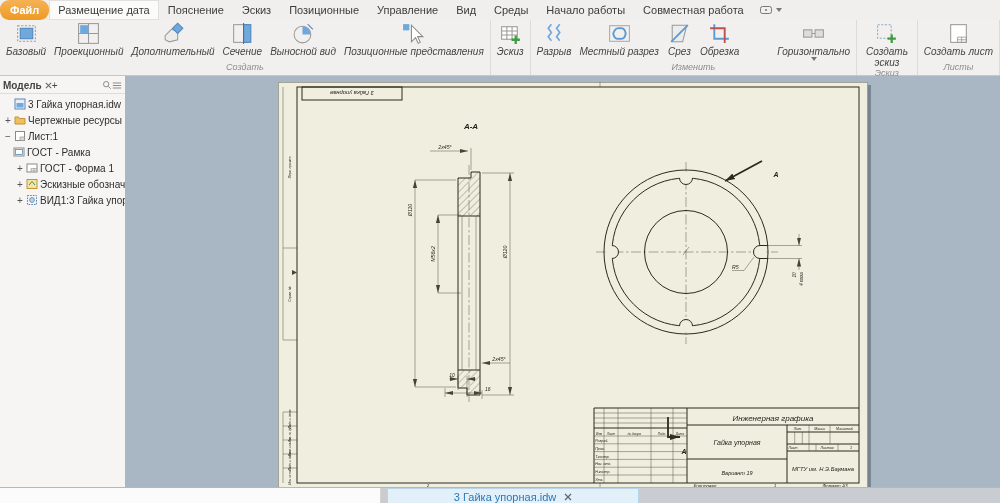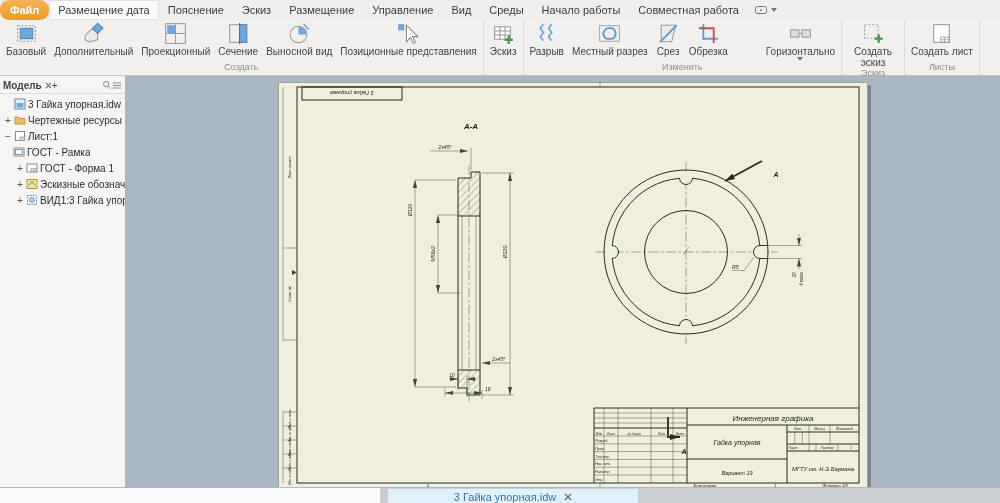--- a/index.html
+++ b/index.html
@@ -10,21 +10,21 @@
            display:flex;align-items:stretch;font-size:11px;color:#3c3c3c;}
   .file-btn{background:linear-gradient(#f5b254,#ee9a24);color:#fff;font-weight:bold;
             padding:0 10px;display:flex;align-items:center;cursor:default;border-radius:9px;}
   .mtab{padding:0 9px;display:flex;align-items:center;white-space:nowrap;}
   .mtab.active{background:#fbfbfa;box-shadow:inset 0 0 0 1px #e2e0de;}
   .ribbon-toggle{display:flex;align-items:center;padding:0 6px;gap:3px;}
   .caret{width:0;height:0;border-left:3px solid transparent;border-right:3px solid transparent;
          border-top:4px solid #777;}
   
   .ribbon{position:absolute;left:0;top:20px;width:1000px;height:55px;background:#f1f0ef;
-          border-bottom:1px solid #c9c7c5;display:flex;}
+          border-bottom:1px solid #c9c7c5;display:flex;font-style:italic;}
   .rgroup{display:flex;flex-direction:column;border-right:1px solid #dddbd9;padding:0 2px;}
   .rbtns{flex:1;display:flex;align-items:flex-start;}
   .rbtn{display:flex;flex-direction:column;align-items:center;padding:1px 4px 0;}
   .ricon{width:25px;height:25px;}
   .rlbl{font-size:10px;color:#444;white-space:nowrap;line-height:1.1;text-align:center;margin-top:0;}
   .rlbl.wrap{white-space:normal;max-width:50px;}
   .rglabel{font-size:9px;color:#8d8d8d;text-align:center;padding:0 4px 2px;min-height:11px;}
   
   .browser{position:absolute;left:0;top:76px;width:125px;height:411px;background:#f6f5f4;
            border-right:1px solid #c3c1bf;font-size:10px;color:#2d2d2d;}
@@ -58,21 +58,21 @@
   svg text{user-select:none;}
 </style>
 </head>
 <body>
 
 <div class="menubar">
   <div class="file-btn">Файл</div>
   <div class="mtab active">Размещение дата</div>
   <div class="mtab">Пояснение</div>
   <div class="mtab">Эскиз</div>
-  <div class="mtab">Размещение</div>
+  <div class="mtab">Позиционные</div>
   <div class="mtab">Управление</div>
   <div class="mtab">Вид</div>
   <div class="mtab">Среды</div>
   <div class="mtab">Начало работы</div>
   <div class="mtab">Совместная работа</div>
   <div class="ribbon-toggle">
     <svg width="14" height="12" viewBox="0 0 14 12">
       <rect x="1.5" y="2.5" width="11" height="7" rx="2" fill="none" stroke="#777"></rect>
       <circle cx="7" cy="6" r="1" fill="#777"></circle>
     </svg>
@@ -85,32 +85,32 @@
     <div class="rbtns">
       <div class="rbtn">
         <svg class="ricon" viewBox="0 0 24 24">
           <rect x="3.5" y="4.5" width="17" height="15" fill="none" stroke="#9a9a9a" stroke-dasharray="2 1.5"></rect>
           <rect x="6" y="7" width="12" height="10" fill="#6fa8dc" stroke="#4d86bd"></rect>
         </svg>
         <span class="rlbl">Базовый</span>
       </div>
       <div class="rbtn">
         <svg class="ricon" viewBox="0 0 24 24">
-          <path d="M4,14 L10,8 16,10 16,18 8,20 4,18 Z" fill="#ececec" stroke="#9a9a9a"></path>
-          <rect x="12.5" y="3.5" width="7" height="7" transform="rotate(45 16 7)" fill="#6fa8dc" stroke="#4d86bd"></rect>
-        </svg>
-        <span class="rlbl">Дополнительный</span>
-      </div>
-      <div class="rbtn">
-        <svg class="ricon" viewBox="0 0 24 24">
           <rect x="2.5" y="2.5" width="19" height="19" fill="none" stroke="#9a9a9a"></rect>
           <path d="M2.5,12 H21.5 M12,2.5 V21.5" stroke="#9a9a9a" fill="none"></path>
           <rect x="4" y="4" width="8" height="8" fill="#6fa8dc"></rect>
         </svg>
         <span class="rlbl">Проекционный</span>
+      </div>
+      <div class="rbtn">
+        <svg class="ricon" viewBox="0 0 24 24">
+          <path d="M4,14 L10,8 16,10 16,18 8,20 4,18 Z" fill="#ececec" stroke="#9a9a9a"></path>
+          <rect x="12.5" y="3.5" width="7" height="7" transform="rotate(45 16 7)" fill="#6fa8dc" stroke="#4d86bd"></rect>
+        </svg>
+        <span class="rlbl">Дополнительный</span>
       </div>
       <div class="rbtn">
         <svg class="ricon" viewBox="0 0 24 24">
           <rect x="3.5" y="3.5" width="13" height="17" fill="none" stroke="#9a9a9a"></rect>
           <rect x="13" y="3.5" width="7" height="17" fill="#6fa8dc" stroke="#4d86bd"></rect>
           <line x1="13" y1="2" x2="13" y2="22" stroke="#666"></line>
         </svg>
         <span class="rlbl">Сечение</span>
       </div>
       <div class="rbtn">

